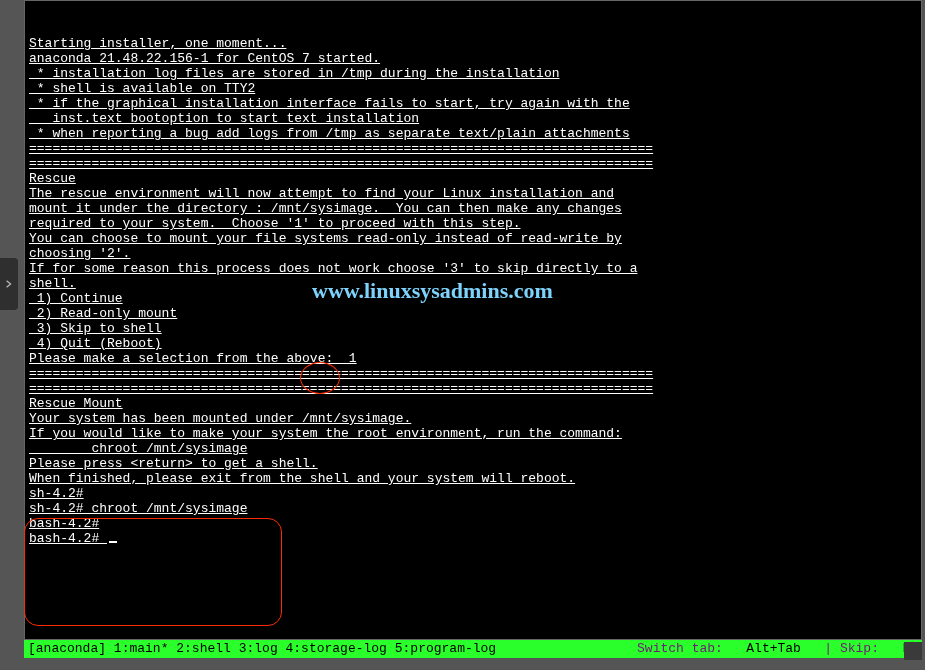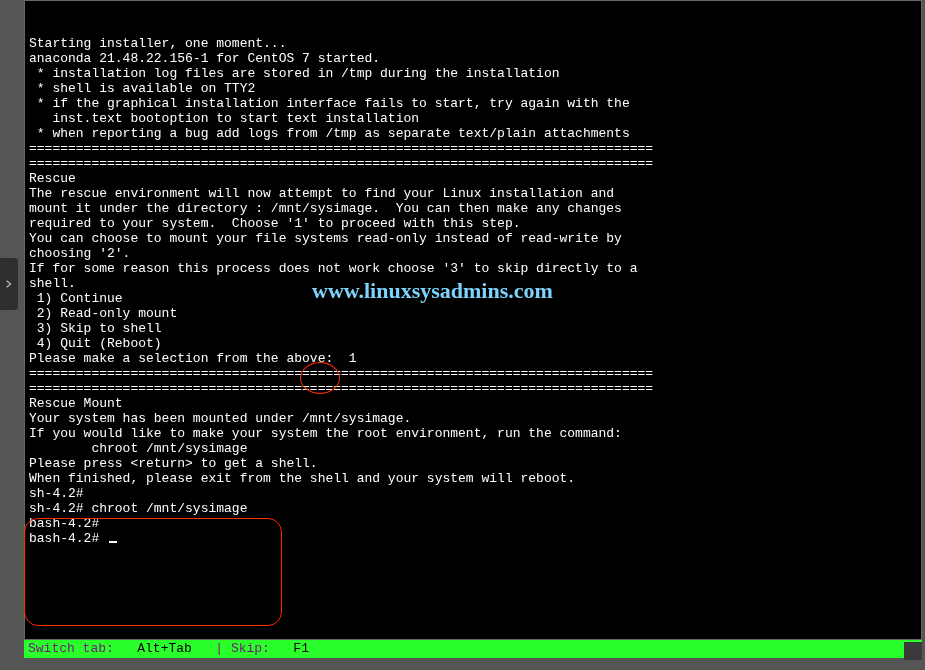--- a/index.html
+++ b/index.html
@@ -21,21 +21,21 @@
     color: #fff;
     font-size: 13px;
     line-height: 15px;
     white-space: pre;
     border: 1px solid #666;
     overflow: hidden;
   }
   .term {
     padding: 5px 4px;
   }
-  .term .line { display: block; white-space: pre; }
+  .term .line { display: block; white-space: pre; text-decoration: underline; }
   .side-tab {
     position: absolute;
     left: 0;
     top: 258px;
     width: 18px;
     height: 52px;
     background: #2f2f2f;
     border-top-right-radius: 4px;
     border-bottom-right-radius: 4px;
     display: flex;
@@ -121,20 +121,24 @@
 
 <div class="console">
   <div class="term" id="term-lines"><span class="line">Starting installer, one moment...</span><span class="line">anaconda 21.48.22.156-1 for CentOS 7 started.</span><span class="line"> * installation log files are stored in /tmp during the installation</span><span class="line"> * shell is available on TTY2</span><span class="line"> * if the graphical installation interface fails to start, try again with the</span><span class="line">   inst.text bootoption to start text installation</span><span class="line"> * when reporting a bug add logs from /tmp as separate text/plain attachments</span><span class="line">================================================================================</span><span class="line">================================================================================</span><span class="line">Rescue</span><span class="line"></span><span class="line">The rescue environment will now attempt to find your Linux installation and</span><span class="line">mount it under the directory : /mnt/sysimage.  You can then make any changes</span><span class="line">required to your system.  Choose '1' to proceed with this step.</span><span class="line">You can choose to mount your file systems read-only instead of read-write by</span><span class="line">choosing '2'.</span><span class="line">If for some reason this process does not work choose '3' to skip directly to a</span><span class="line">shell.</span><span class="line"></span><span class="line"> 1) Continue</span><span class="line"></span><span class="line"> 2) Read-only mount</span><span class="line"></span><span class="line"> 3) Skip to shell</span><span class="line"></span><span class="line"> 4) Quit (Reboot)</span><span class="line"></span><span class="line">Please make a selection from the above:  1</span><span class="line">================================================================================</span><span class="line">================================================================================</span><span class="line">Rescue Mount</span><span class="line"></span><span class="line">Your system has been mounted under /mnt/sysimage.</span><span class="line"></span><span class="line">If you would like to make your system the root environment, run the command:</span><span class="line"></span><span class="line">        chroot /mnt/sysimage</span><span class="line">Please press &lt;return&gt; to get a shell.</span><span class="line">When finished, please exit from the shell and your system will reboot.</span><span class="line">sh-4.2#</span><span class="line">sh-4.2# chroot /mnt/sysimage</span><span class="line">bash-4.2#</span><span class="line">bash-4.2# <span class="cursor"></span></span></div>
 </div>
 
 <div class="watermark">www.linuxsysadmins.com</div>
 <div class="circle1"></div>
 <div class="round-rect"></div>
 
 <div class="statusbar">
+  <div class="tabs">
+    <span><span>[anaconda]</span>&nbsp;</span>
+    <span id="tabs-holder"><span>1:main*</span><span>  </span><span>2:shell</span><span>  </span><span>3:log</span><span>  </span><span>4:storage-log</span><span>  </span><span>5:program-log</span></span>
+  </div>
   <div class="right">
     <span class="hl">Switch tab:</span>
     <span>&nbsp;</span>
     <span>Alt+Tab</span>
     <span>&nbsp;</span>
     <span class="hl">| Skip:</span>
     <span>&nbsp;</span>
     <span>F1</span>
   </div>
 </div>

